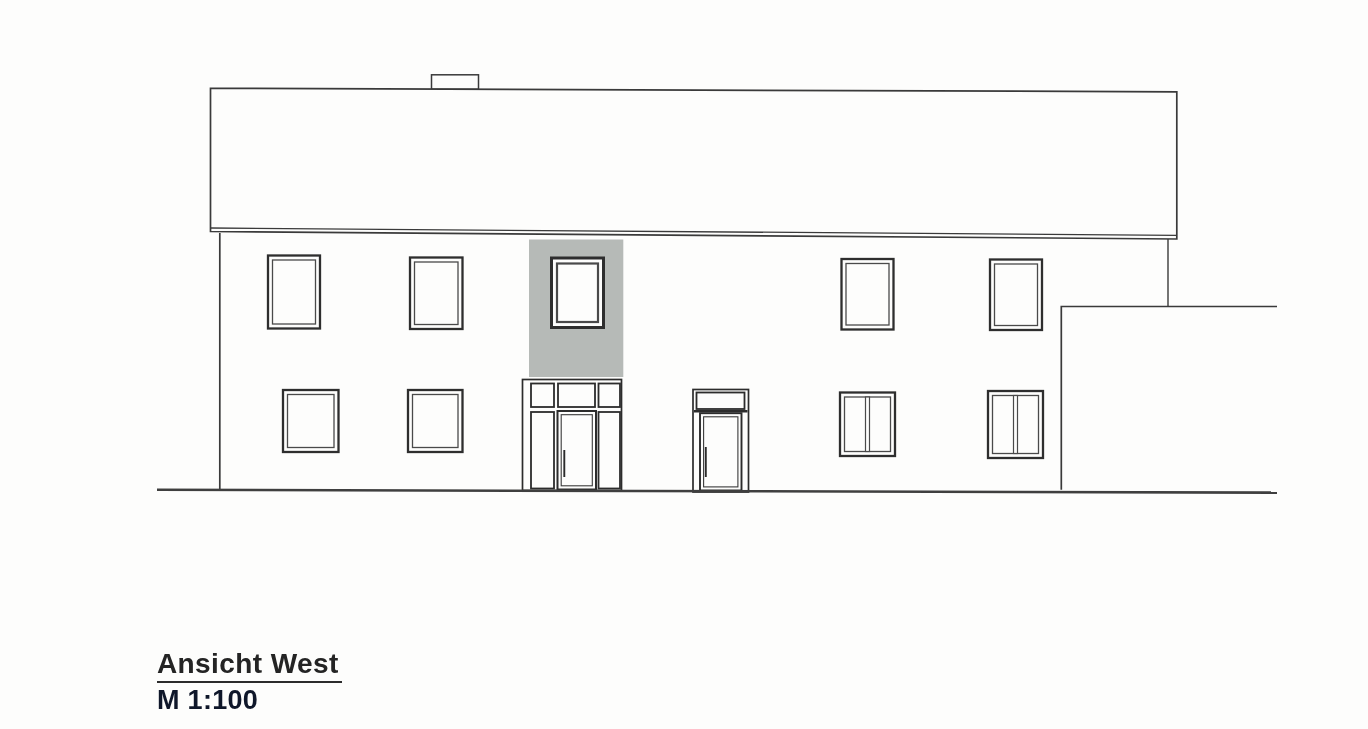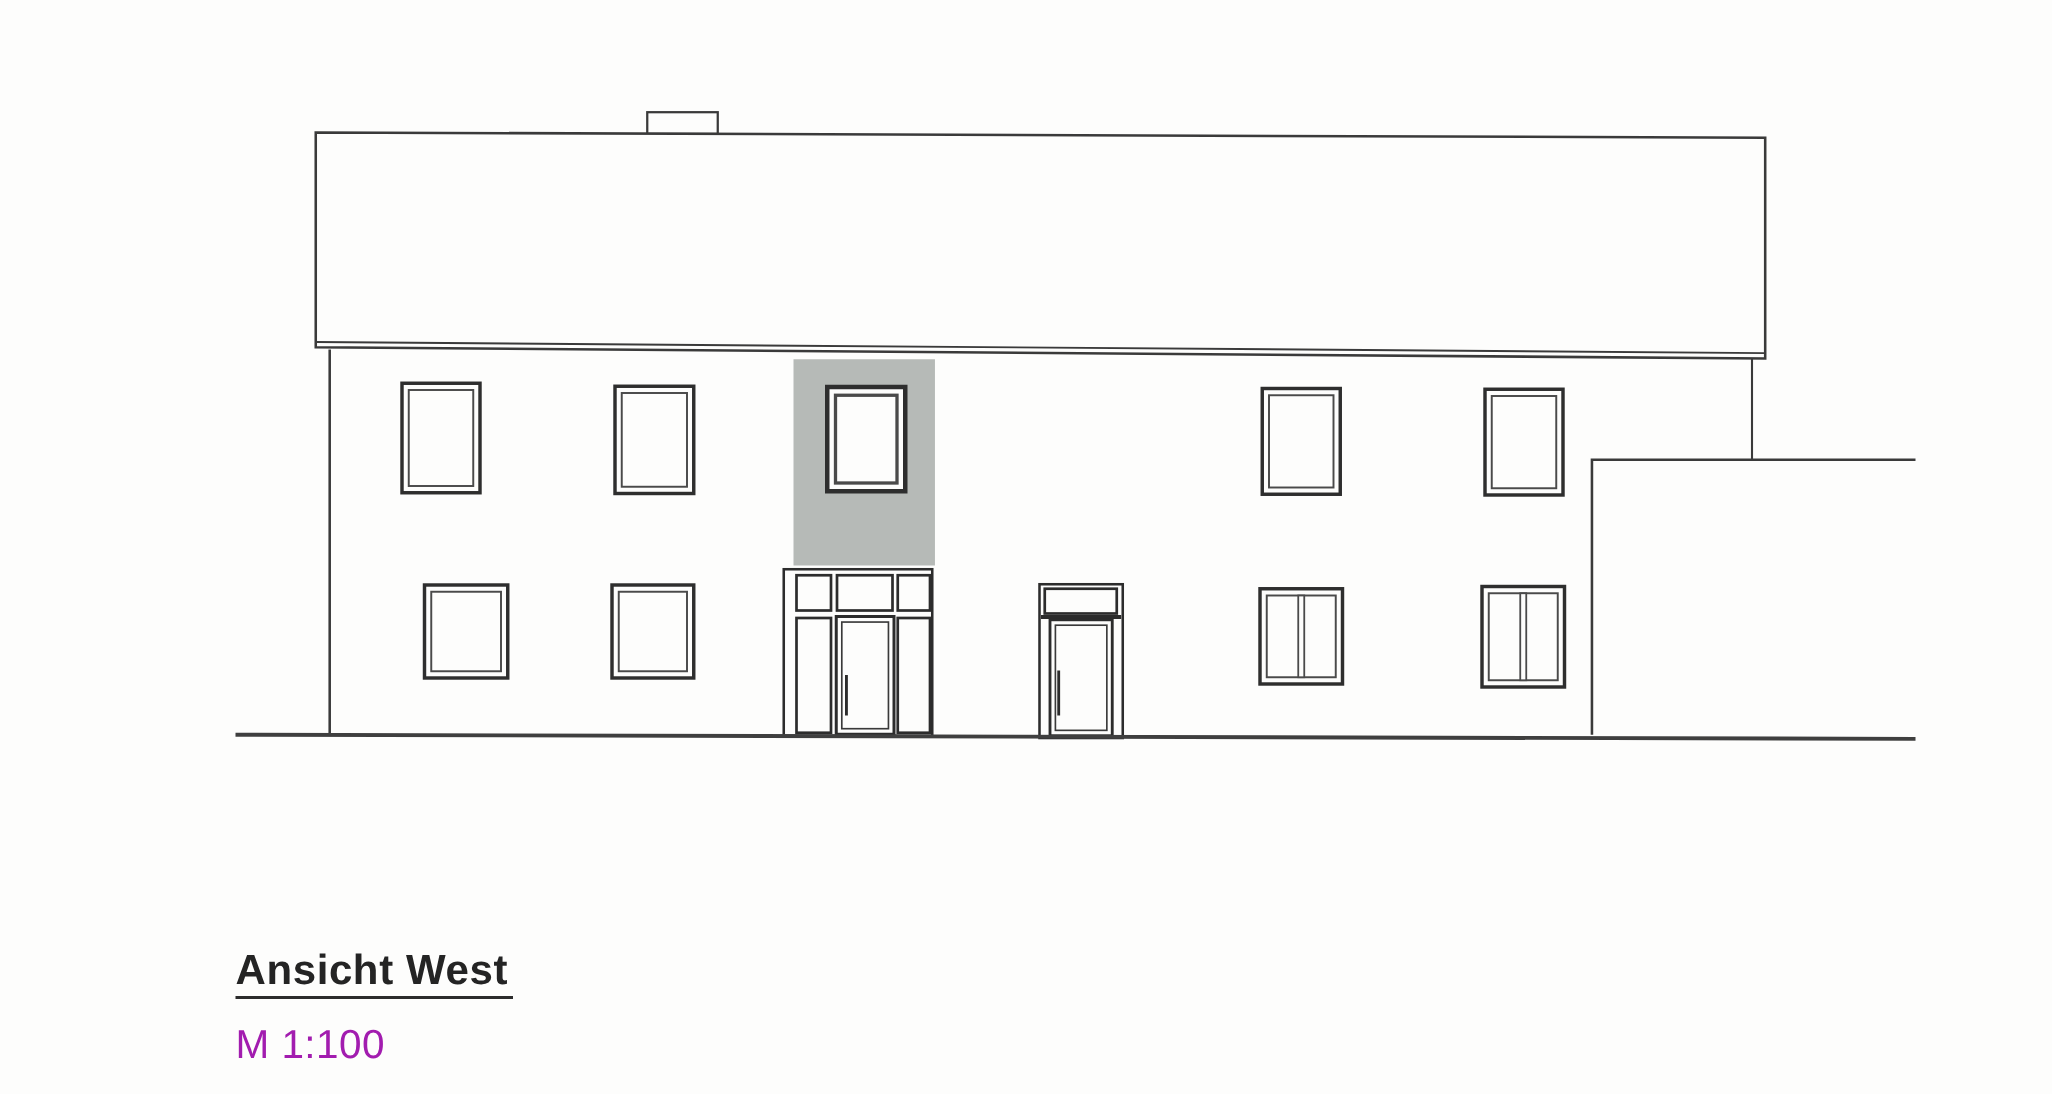--- a/index.html
+++ b/index.html
@@ -32,26 +32,27 @@
   }
   .drawing-title {
     display: inline-block;
     font-size: 28px;
     font-weight: bold;
     letter-spacing: 0.4px;
     color: #242424;
     border-bottom: 2.6px solid #2c2c2c;
     padding: 0 3px 3px 0;
     line-height: 1.05;
+    margin-top: 17px;
   }
   .drawing-scale {
     font-size: 27px;
-    font-weight: normal;
-    color: #a21caf;
-    margin-top: 16px;
+    font-weight: bold;
+    color: #0f172a;
+    margin-top: 3px;
     line-height: 1.1;
     letter-spacing: 0.3px;
   }
   .ln { stroke: #3a3a3a; fill: none; }
   .ln-dark { stroke: #2c2c2c; fill: none; }
   .white-fill { fill: #fdfdfc; }
 </style>
 </head>
 <body>
 

